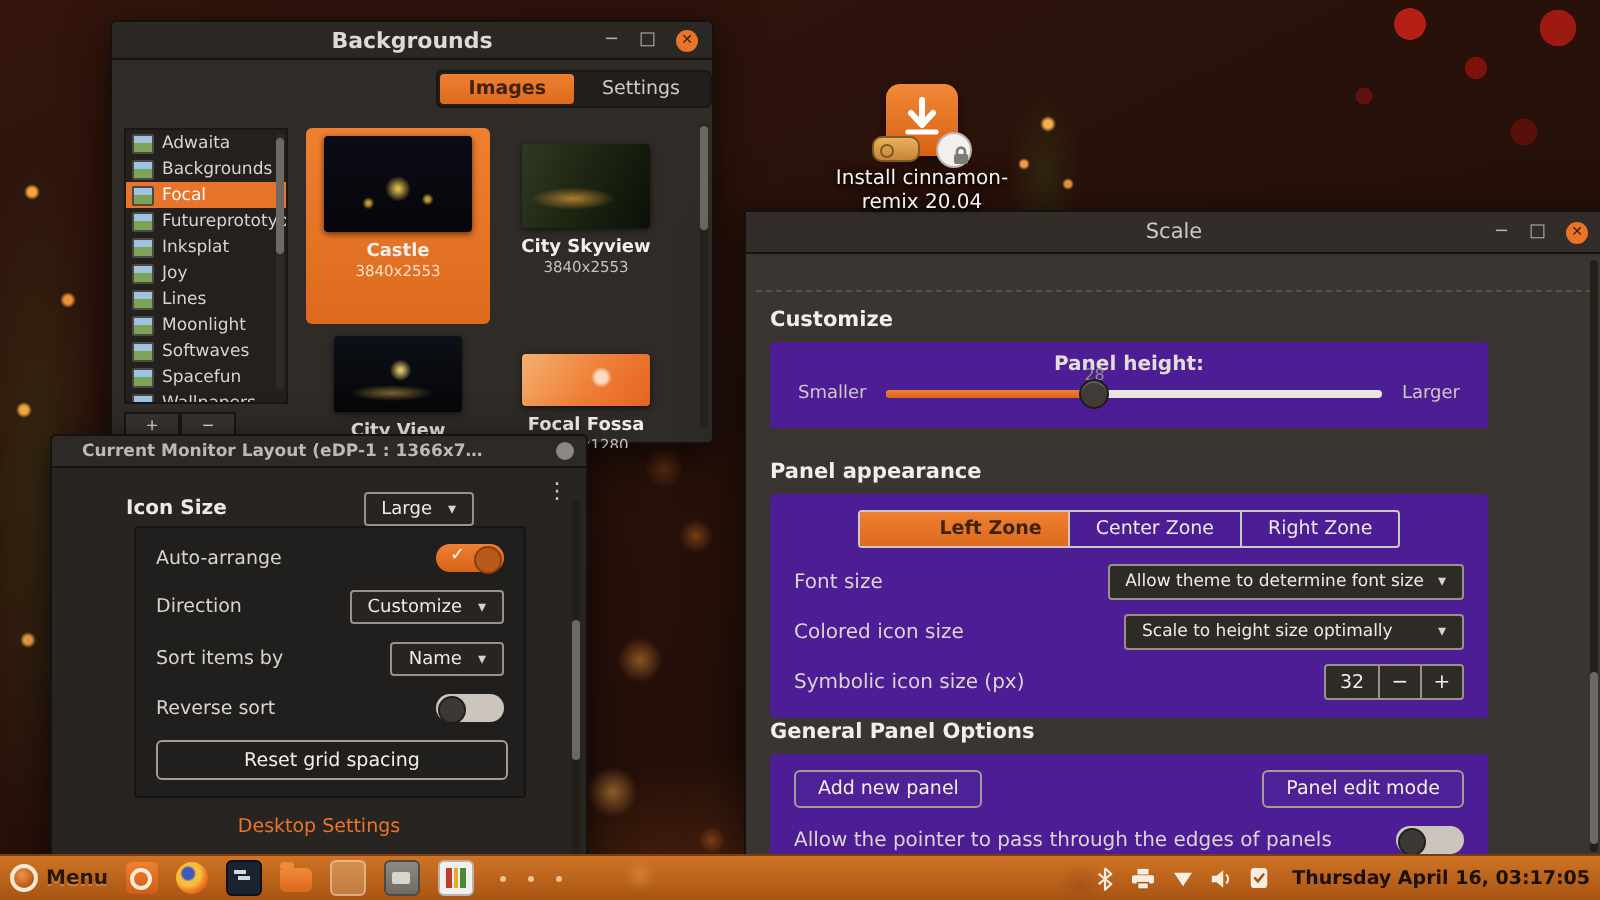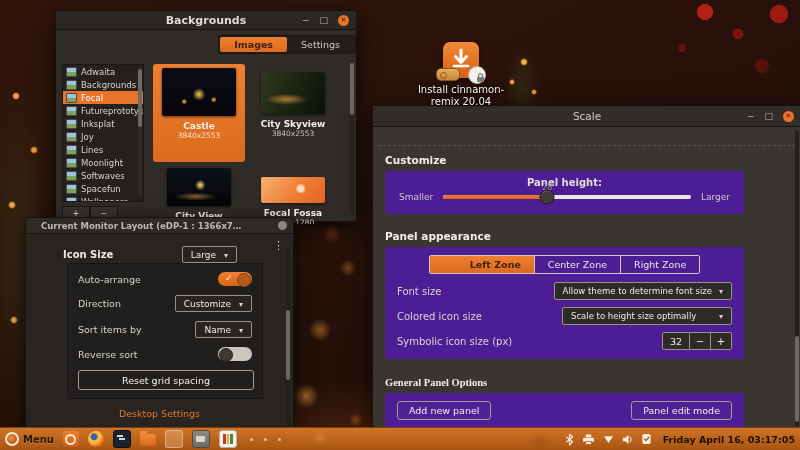--- a/index.html
+++ b/index.html
@@ -340,21 +340,21 @@
       <div class="prow" style="margin-bottom:3px;">
         <span class="plab">Symbolic icon size (px)</span>
         <span class="spin">
           <span class="val">32</span>
           <span class="bt">−</span>
           <span class="bt">+</span>
         </span>
       </div>
     </div>
 
-    <div class="phead" style="margin-top:18px;font-family:Liberation Serif, serif;">General Panel Options</div>
+    <div class="phead" style="margin-top:1px;">General Panel Options</div>
     <div class="pcard">
       <div class="gb-row">
         <span class="btn">Add new panel</span>
         <span class="btn">Panel edit mode</span>
       </div>
       <div class="prow" style="margin-bottom:4px;">
         <span class="plab">Allow the pointer to pass through the edges of panels</span>
         <span class="tg off">
             <span class="knob"></span>
           </span>
@@ -459,16 +459,16 @@
             <path d="M1 4.2 H3.6 L7.2 1.2 V10.8 L3.6 7.8 H1 Z" fill="#f7eee2"></path>
             <path d="M8.8 3.5 A3.4 3.4 0 0 1 8.8 8.5" stroke="#f7eee2" stroke-width="1.1" fill="none"></path>
           </svg>
       </span>
       <span>
         <svg width="11" height="12" viewBox="0 0 12 13">
             <rect x="1.5" y="1" width="9" height="11" rx="2" fill="#f7eee2"></rect>
             <path d="M3.8 6.6 L5.4 8.3 L8.4 4.6" stroke="#a85412" stroke-width="1.4" fill="none" stroke-linecap="round"></path>
           </svg>
       </span>
-      <span class="clock">Friday April 16, 03:17:05</span>
+      <span class="clock">Thursday April 16, 03:17:05</span>
     </span>
   </footer>
 </div>
 
 </body></html>

